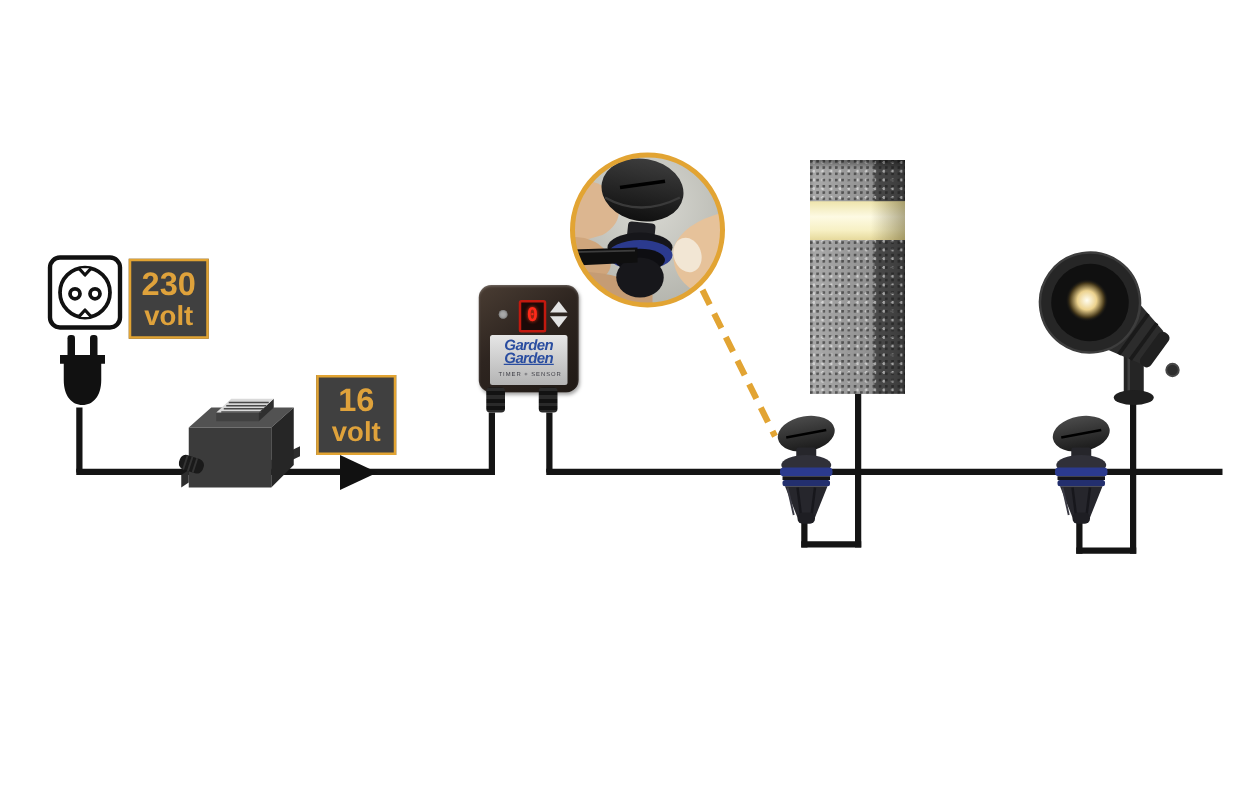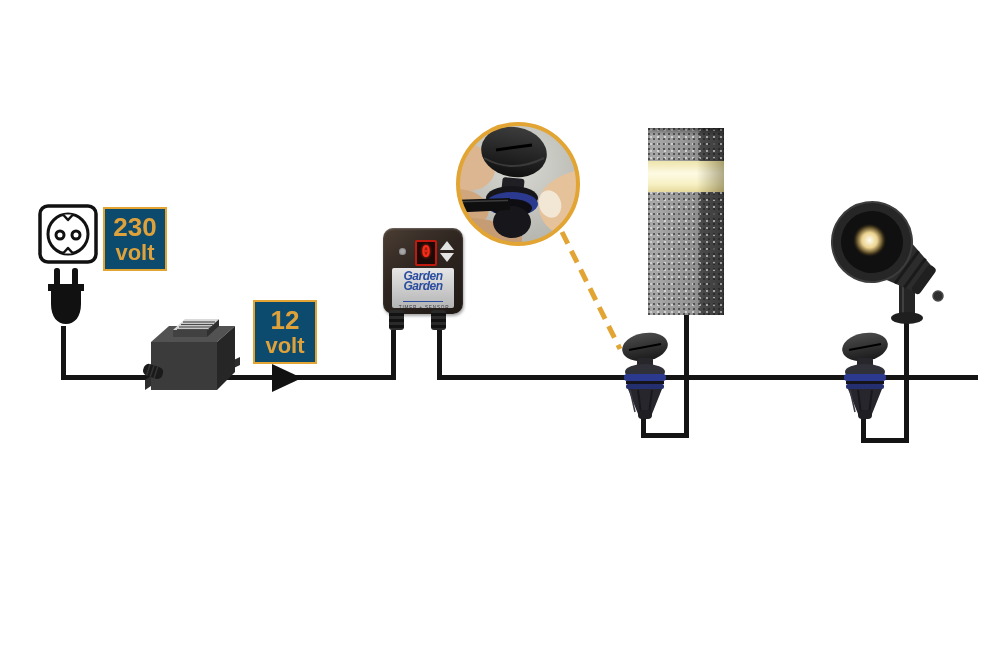--- a/index.html
+++ b/index.html
@@ -4,21 +4,21 @@
 <style>
   html,body{margin:0;padding:0;background:#ffffff;}
   #canvas{
     position:relative;width:1000px;height:648px;background:#ffffff;overflow:hidden;
     font-family:"Liberation Sans", sans-serif;
   }
   
   .wire{position:absolute;background:#141414;z-index:1;}
   
   .volt-label{
-    position:absolute;z-index:3;background:#0c4a6e;border:2px solid #E2A433;
+    position:absolute;z-index:3;background:#404040;border:2px solid #E2A433;
     color:#DFA23B;font-weight:bold;text-align:center;line-height:1.05;
     padding:5px 8px;
   }
   .volt-label .v-num{font-size:26px;display:block;}
   .volt-label .v-unit{font-size:22px;display:block;}
   
   .flow-arrow{
     position:absolute;left:272px;top:364px;width:0;height:0;z-index:2;
     border-top:14px solid transparent;border-bottom:14px solid transparent;
     border-left:30px solid #111111;
@@ -42,21 +42,21 @@
     border-bottom:9px solid #e3e3e3;margin-bottom:3px;}
   .tri-down{width:0;height:0;border-left:7px solid transparent;border-right:7px solid transparent;
     border-top:9px solid #e3e3e3;}
   .ctrl-plate{
     position:absolute;left:9px;top:40px;width:62px;height:40px;
     background:linear-gradient(180deg,#e6e6e6,#b4b4b4);border-radius:2px;
     text-align:center;overflow:hidden;
   }
   .brand{display:inline-block;margin-top:3px;color:#2A4DA0;font-weight:bold;font-style:italic;
     font-size:12px;line-height:10px;letter-spacing:-0.5px;border-bottom:1px solid #2A4DA0;
-    padding-bottom:10px;}
+    padding-bottom:0;}
   .brand span{display:block;}
   .plate-sub{margin-top:2px;font-size:6px;transform:scale(0.78);color:#3a3a42;letter-spacing:1px;white-space:nowrap;}
   .gland{
     position:absolute;width:15px;height:20px;top:82px;border-radius:3px;
     background:repeating-linear-gradient(180deg,#2a2a2a 0 3px,#121212 3px 6px);
   }
   
   .bollard{
     position:absolute;left:648px;top:128px;width:76px;height:187px;z-index:2;
     background-color:#999;
@@ -134,21 +134,21 @@
     <line x1="34" y1="19.5" x2="66" y2="19.5" stroke="#4a4a4a" stroke-width="1.2"></line>
     <g transform="rotate(18 12 62)">
       <rect x="0" y="56" width="20" height="12" rx="5" fill="#1a1a1a"></rect>
       <line x1="5" y1="56" x2="5" y2="68" stroke="#343434" stroke-width="1.5"></line>
       <line x1="9" y1="56" x2="9" y2="68" stroke="#343434" stroke-width="1.5"></line>
       <line x1="13" y1="56" x2="13" y2="68" stroke="#343434" stroke-width="1.5"></line>
     </g>
   </svg>
 
   <div class="volt-label" style="left:253px;top:300px;width:44px;">
-    <span class="v-num">12</span>
+    <span class="v-num">16</span>
     <span class="v-unit">volt</span>
   </div>
 
   <div class="controller">
     <div class="ctrl-led"></div>
     <div class="ctrl-display">0</div>
     <div class="ctrl-arrows">
       <div class="tri-up"></div>
       <div class="tri-down"></div>
     </div>

